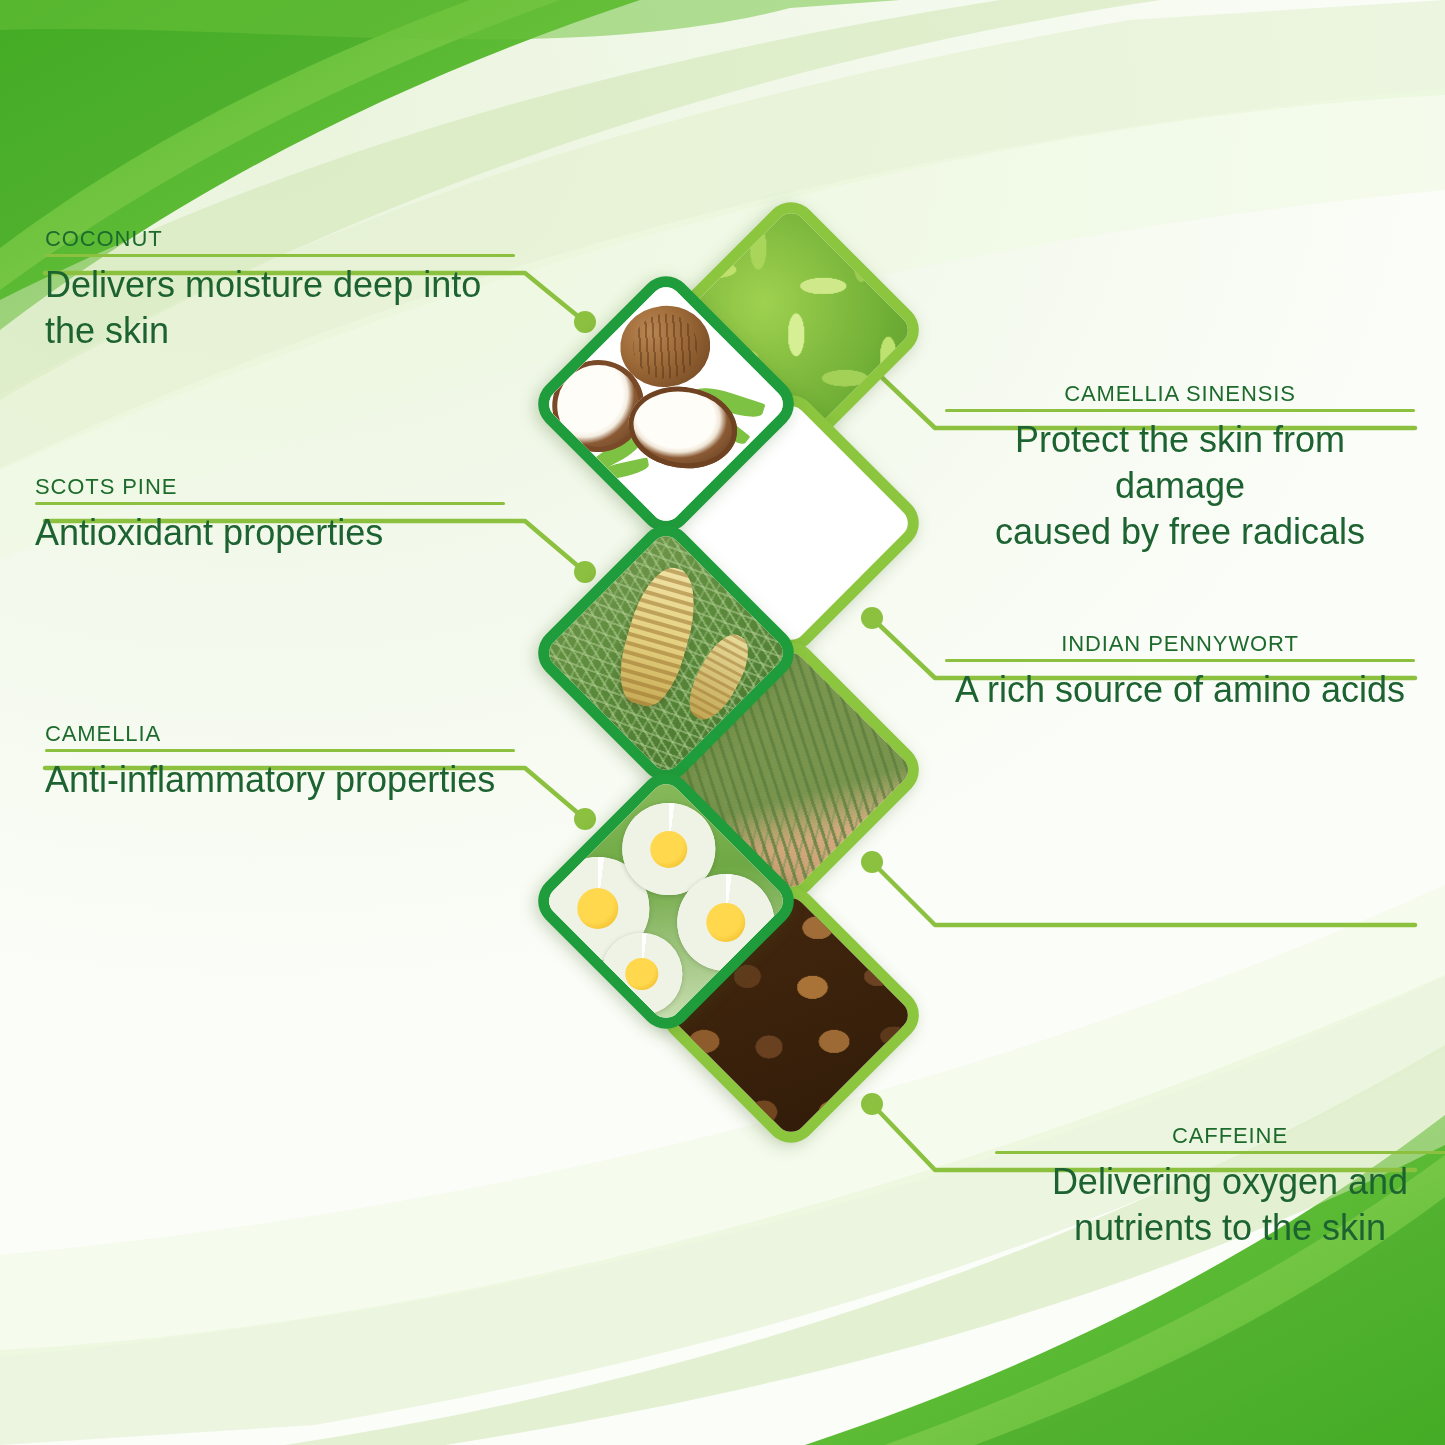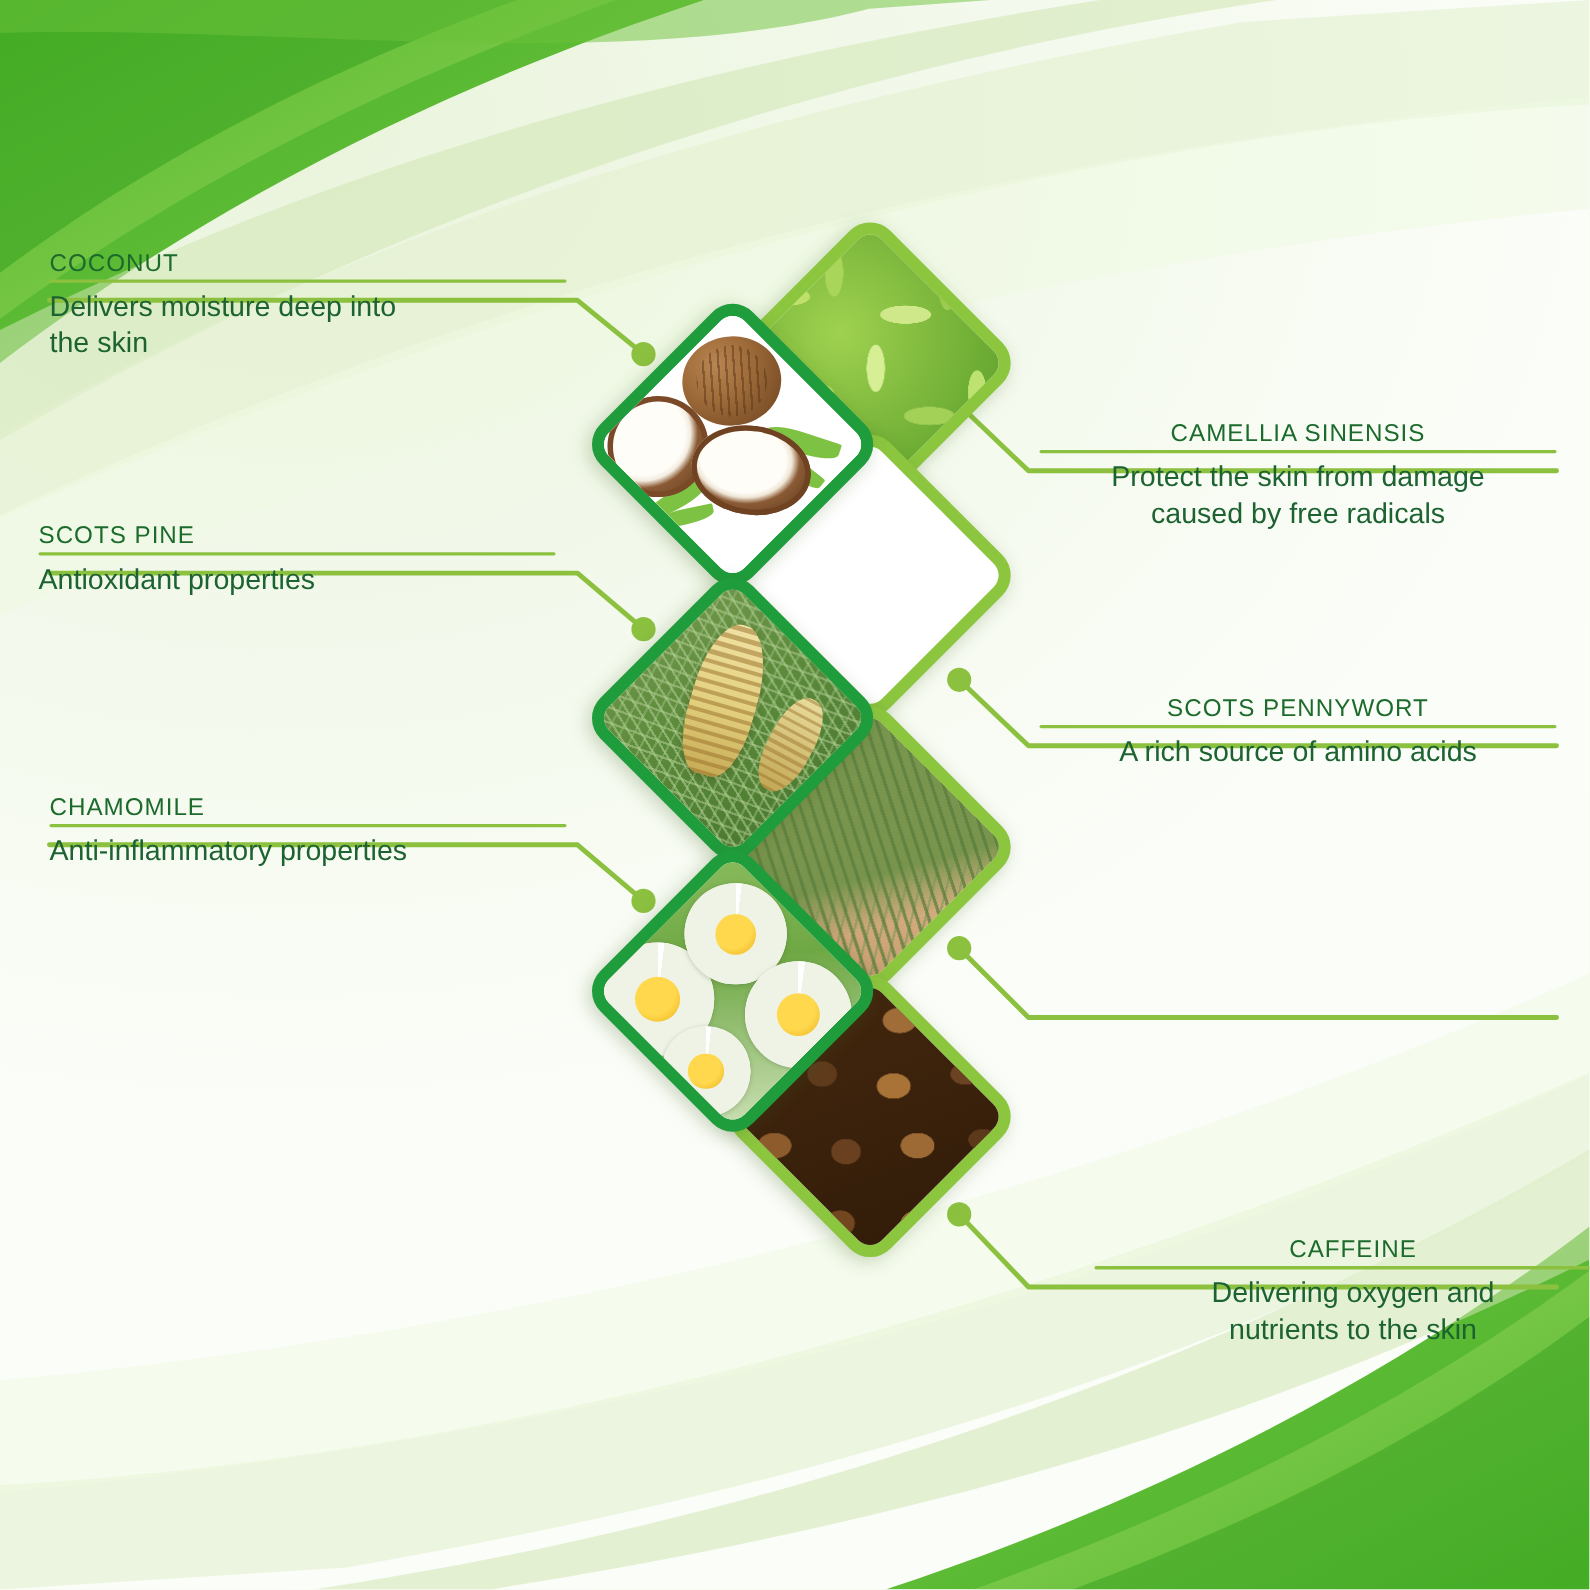--- a/index.html
+++ b/index.html
@@ -29,21 +29,21 @@
   
   .label { position:absolute; }
   .label .ttl {
     font-size:22px; letter-spacing:.9px; color:#1d6b2c; white-space:nowrap;
     line-height:1.05;
   }
   .label .rule {
     height:3px; background:#8cc140; margin-top:4px; border-radius:2px;
   }
   .label .desc {
-    font-size:26px; color:#1d6331; line-height:1.28; margin-top:5px;
+    font-size:36px; color:#1d6331; line-height:1.28; margin-top:5px;
     white-space:pre-line;
   }
   .label.left  { text-align:left;  }
   .label.right { text-align:center; }
 
   
   .tile {
     position:absolute; width:196px; height:196px;
     transform:rotate(45deg);
     border-radius:26px;
@@ -307,34 +307,34 @@
 the skin</div>
   </div>
 
   <div class="label left" style="left:35px; top:475px; width:470px;">
     <div class="ttl">SCOTS PINE</div>
     <div class="rule"></div>
     <div class="desc">Antioxidant properties</div>
   </div>
 
   <div class="label left" style="left:45px; top:722px; width:470px;">
-    <div class="ttl">CHAMOMILE</div>
+    <div class="ttl">CAMELLIA</div>
     <div class="rule"></div>
     <div class="desc">Anti-inflammatory properties</div>
   </div>
 
   <div class="label right" style="left:945px; top:382px; width:470px;">
     <div class="ttl">CAMELLIA SINENSIS</div>
     <div class="rule"></div>
     <div class="desc">Protect the skin from damage
 caused by free radicals</div>
   </div>
 
   <div class="label right" style="left:945px; top:632px; width:470px;">
-    <div class="ttl">SCOTS PENNYWORT</div>
+    <div class="ttl">INDIAN PENNYWORT</div>
     <div class="rule"></div>
     <div class="desc">A rich source of amino acids</div>
   </div>
 
 
   <div class="label right" style="left:995px; top:1124px; width:470px;">
     <div class="ttl">CAFFEINE</div>
     <div class="rule"></div>
     <div class="desc">Delivering oxygen and
 nutrients to the skin</div>

